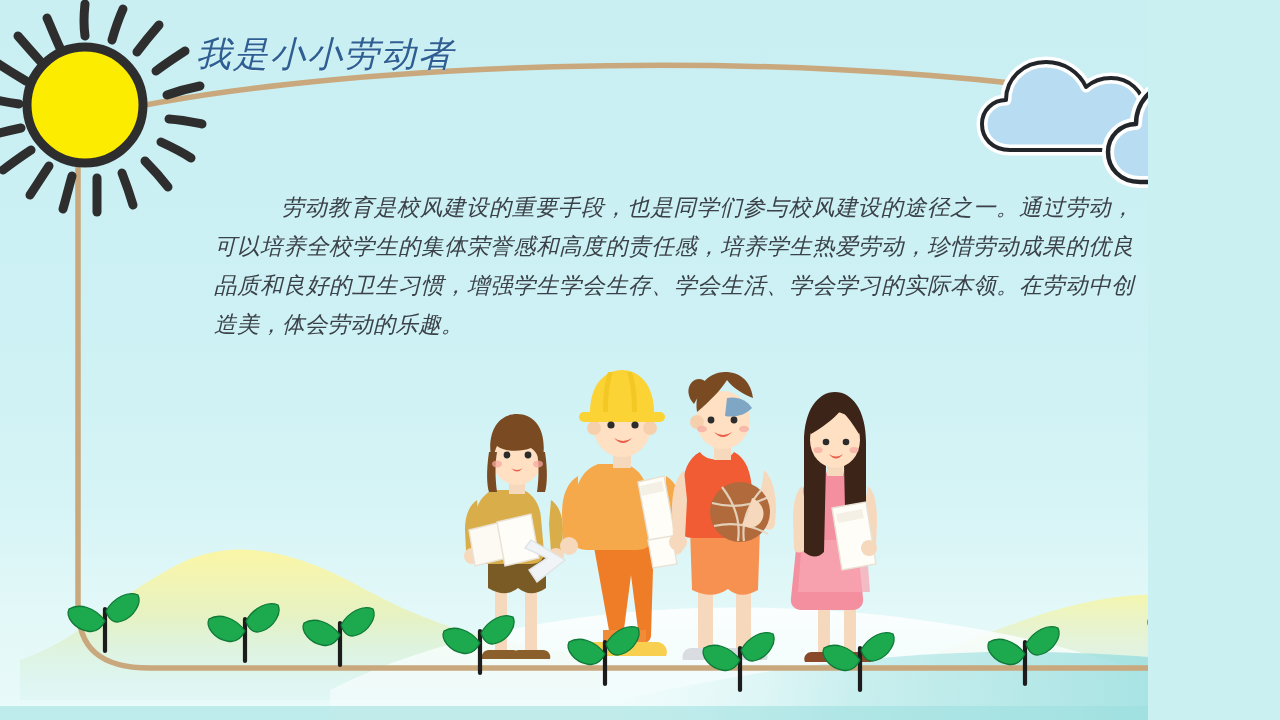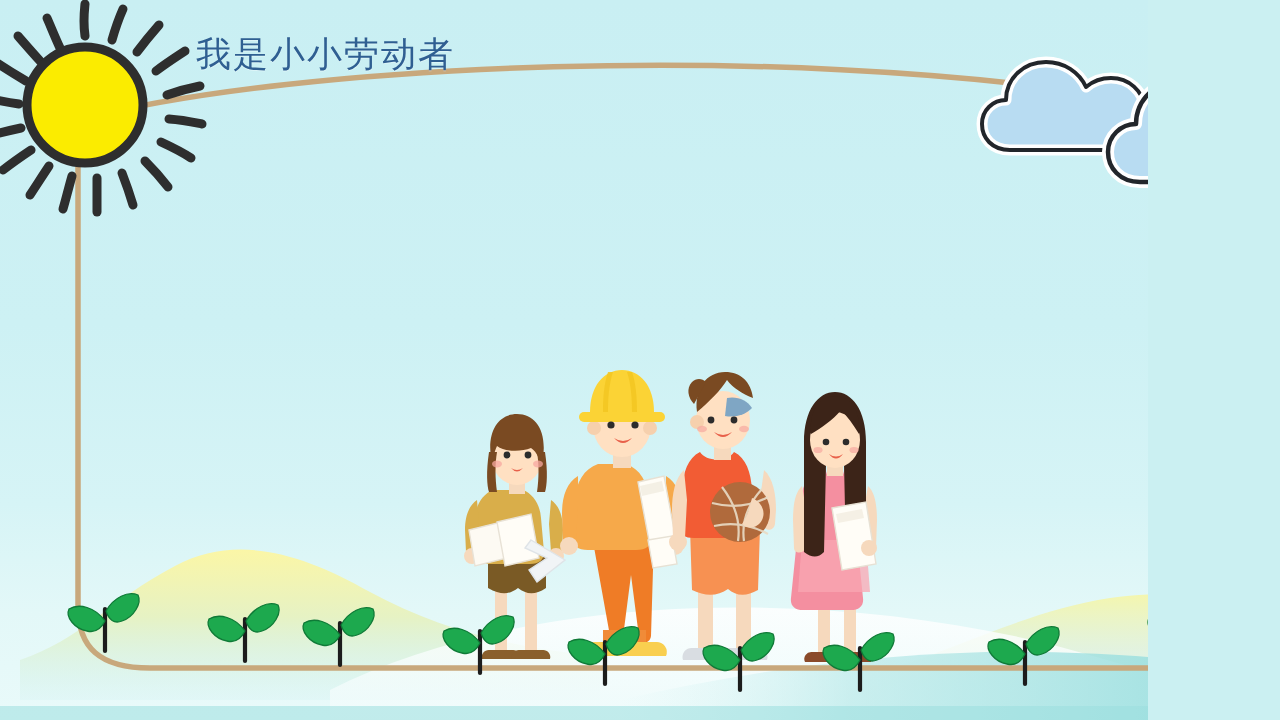--- a/index.html
+++ b/index.html
@@ -4,20 +4,21 @@
 <style>
   html,body{margin:0;padding:0;}
   body{
     width:1280px;height:720px;overflow:hidden;
     font-family:"Liberation Sans","DejaVu Sans",sans-serif;
     background:#cbf0f2;
   }
   #slide{
     position:relative;width:1148px;height:720px;overflow:hidden;
     background:linear-gradient(180deg,#c9eff3 0%,#cdf1f4 45%,#d6f4f6 70%,#e3f8f8 85%,#e9fafa 100%);
+    font-style:italic;
   }
   .layer{position:absolute;inset:0;}
   svg.layer{width:1280px;height:720px;display:block;}
 
   
   #title{
     position:absolute;left:196px;top:36px;
     font-family:"Liberation Serif","DejaVu Serif",serif;
     font-size:35px;line-height:1.1;font-weight:400;
     color:#2f5f92;letter-spacing:2px;white-space:nowrap;
@@ -339,14 +340,15 @@
       </g>
     <g>
         <use href="#sprout" x="1025" y="684"></use>
       </g>
     <g>
         <use href="#sprout" x="1185" y="660"></use>
       </g>
   </svg>
 
   <div id="title">我是小小劳动者</div>
+  <div id="body-text">劳动教育是校风建设的重要手段，也是同学们参与校风建设的途径之一。通过劳动，可以培养全校学生的集体荣誉感和高度的责任感，培养学生热爱劳动，珍惜劳动成果的优良品质和良好的卫生习惯，增强学生学会生存、学会生活、学会学习的实际本领。在劳动中创造美，体会劳动的乐趣。</div>
 
 </div>
 
 </body></html>

